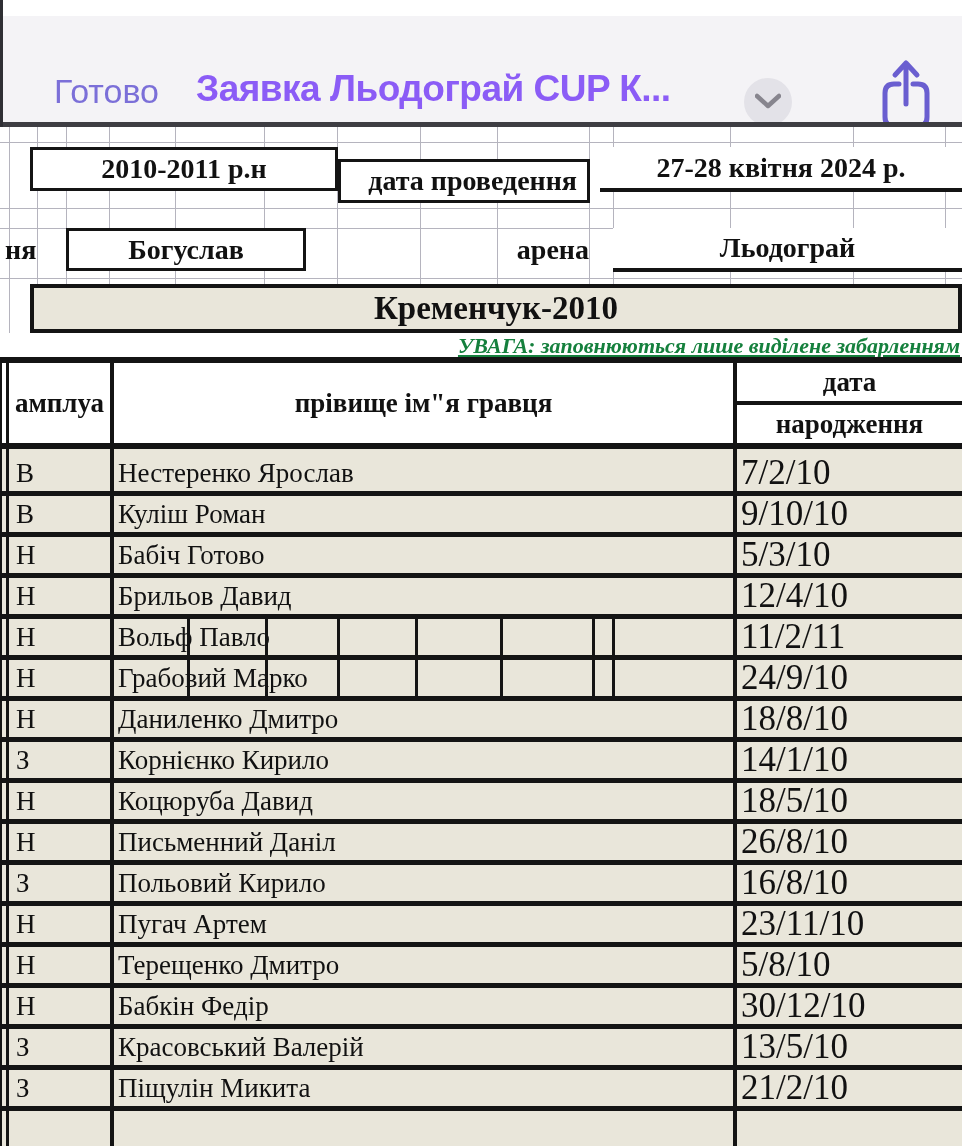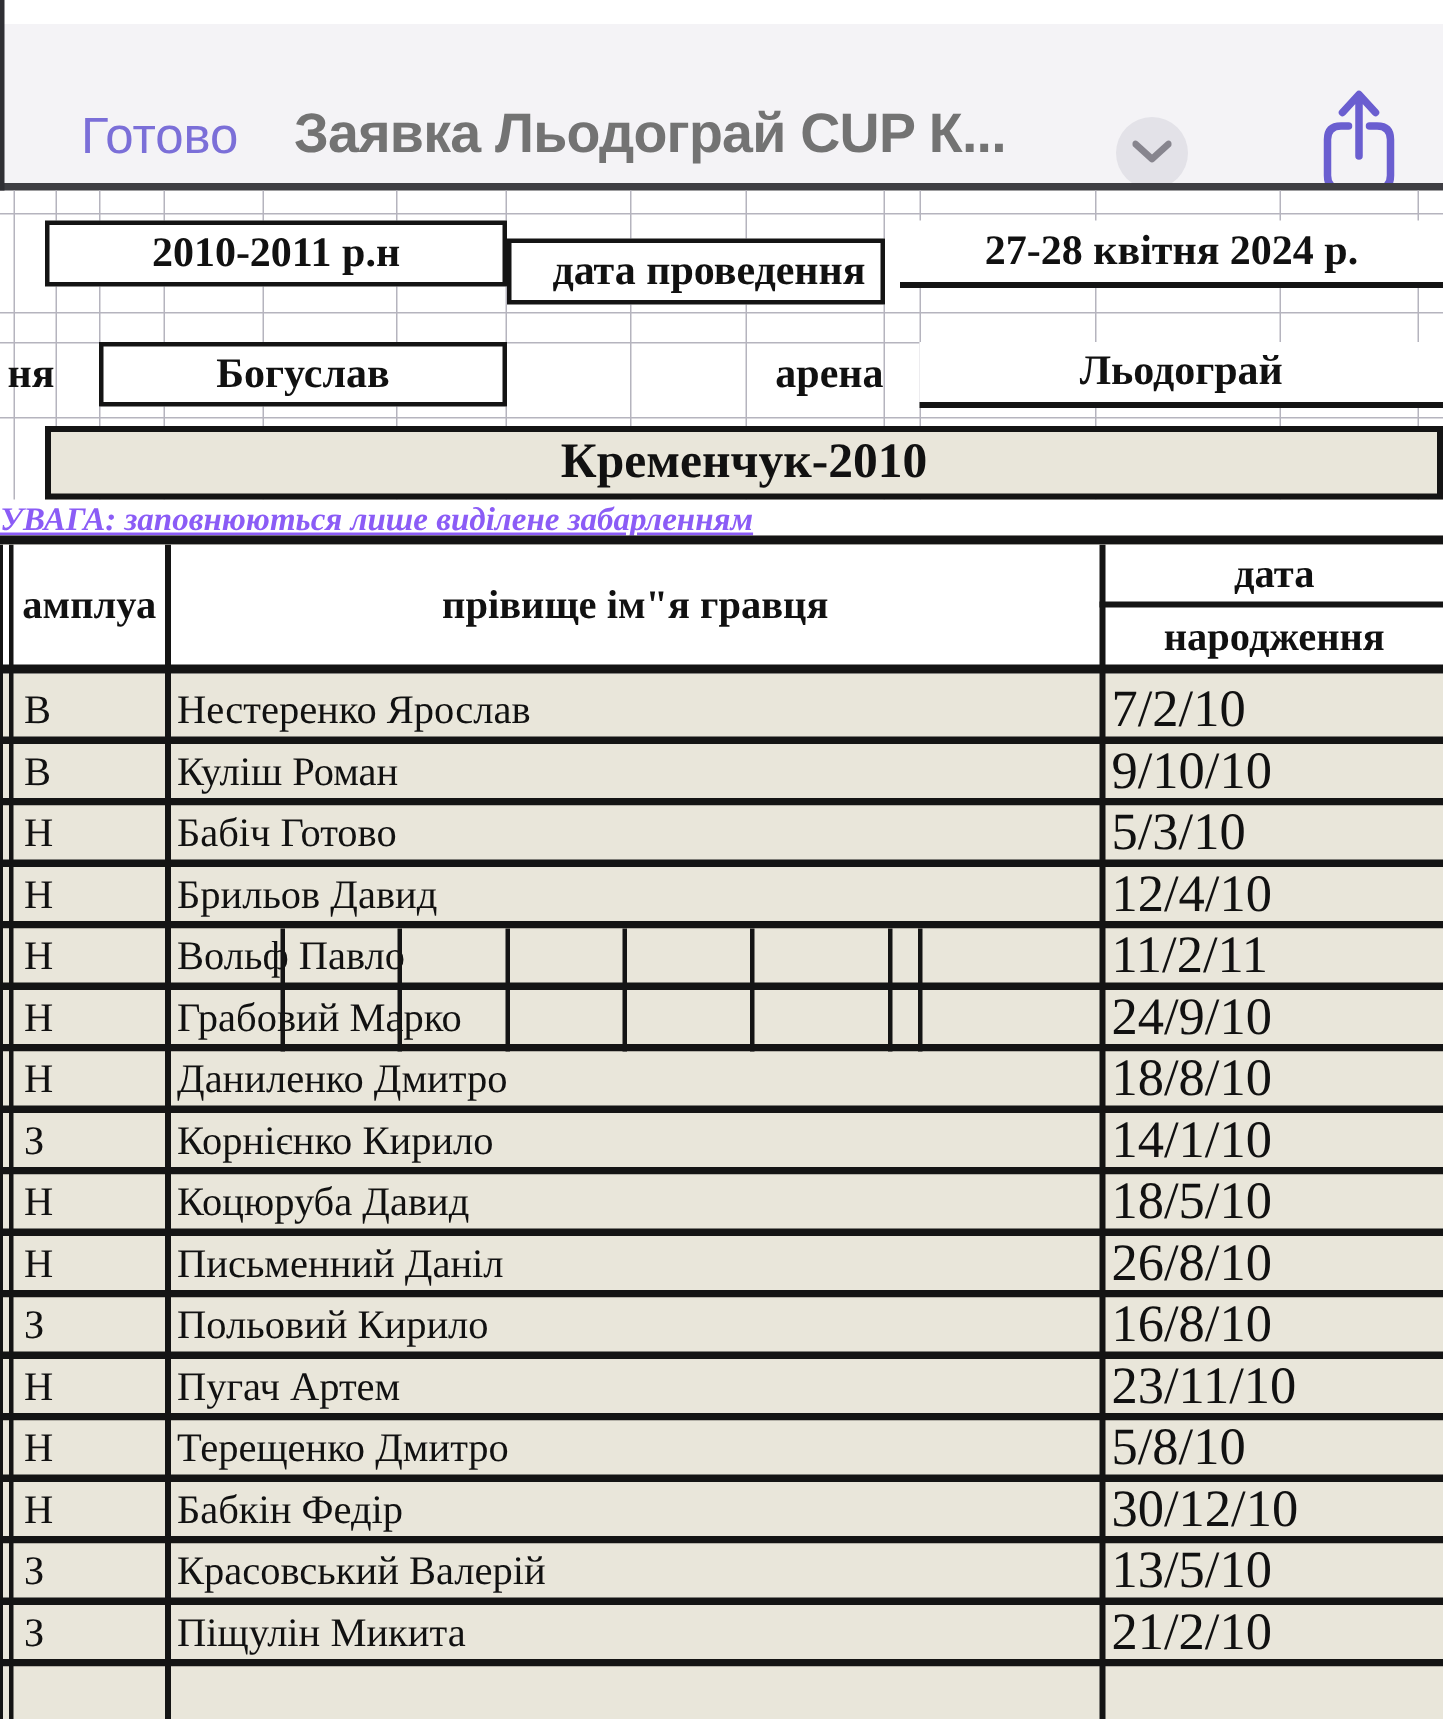--- a/index.html
+++ b/index.html
@@ -6,43 +6,43 @@
   html,body { background:#fff; }
   .screen { position:relative; width:962px; height:1146px; background:#fff; overflow:hidden;
             font-family:"Liberation Serif", serif; color:#111; }
 
   
   .navbar { position:absolute; left:0; top:16px; width:962px; height:122px; background:#f4f3f6; }
   .edge-strip { position:absolute; left:0; top:0; width:3px; height:127px; background:#2f2f34; z-index:9; }
   .done-btn { position:absolute; left:54px; top:56px; font-family:"Liberation Sans", sans-serif;
               font-size:34px; color:#7b6fd8; background:none; border:none; cursor:pointer; }
   .doc-title { position:absolute; left:196px; top:52px; font-family:"Liberation Sans", sans-serif;
-               font-size:37px; font-weight:bold; color:#737373; letter-spacing:-0.5px; white-space:nowrap; }
+               font-size:37px; font-weight:bold; color:#8b5cf6; letter-spacing:-0.5px; white-space:nowrap; }
   .chevron-btn { position:absolute; left:744px; top:62px; width:48px; height:48px; border-radius:50%;
                  background:#e3e2e8; border:none; cursor:pointer; display:flex; align-items:center; justify-content:center; }
   .share-btn { position:absolute; left:874px; top:42px; width:64px; height:72px; background:none; border:none; cursor:pointer; }
 
   
   .doc { position:absolute; left:0; top:122px; width:962px; height:1024px; background:#fff; }
   .dark-band { position:absolute; left:0; top:0; width:962px; height:5px; background:#3e3e43; }
   .gv { position:absolute; top:5px; height:206px; width:1px; background:#b5b4be; }
   .gh { position:absolute; left:0; width:962px; height:1px; background:#b5b4be; }
 
   .cell { position:absolute; background:#fff; border:3px solid #141414; font-weight:bold; font-size:28px;
           display:flex; align-items:center; justify-content:center; white-space:nowrap; }
   .cell.underline-only { border:none; border-bottom:4px solid #141414; }
   .cell.right { justify-content:flex-end; padding-right:10px;margin-top:12px; }
   .plain-label { position:absolute; font-weight:bold; font-size:28px; display:flex; align-items:center; white-space:nowrap; }
   .plain-label.right { justify-content:flex-end; }
 
   .team-cell { position:absolute; left:30px; top:162px; width:932px; height:49px; background:#e9e6da;
                border:4px solid #141414; display:flex; align-items:center; justify-content:center;
                font-weight:bold; font-size:33px; }
-  .notice { position:absolute; left:0; top:212px; width:960px; height:23px; text-align:left;
-            font-size:22px; font-weight:bold; font-style:italic; color:#8b5cf6;
+  .notice { position:absolute; left:0; top:212px; width:960px; height:23px; text-align:right;
+            font-size:22px; font-weight:bold; font-style:italic; color:#15803d;
             text-decoration:underline; line-height:23px; }
 
   
   .table { position:absolute; left:0; top:235px; width:962px; height:789px; background:#e9e6da;
            border-top:6px solid #141414; overflow:hidden; }
   .vline { position:absolute; top:0; height:789px; background:#141414; z-index:4; }
   .vl0 { left:0; width:2px; } .vl1 { left:6px; width:3px; } .vl2 { left:110px; width:4px; } .vl3 { left:733px; width:4px; }
 
   .thead { position:absolute; left:0; top:0; width:962px; height:86px; background:#fff;
            border-bottom:6px solid #141414; }
@@ -115,21 +115,21 @@
     <div class="gh" style="top:20px"></div>
     <div class="gh" style="top:86px"></div>
     <div class="gh" style="top:106px"></div>
     <div class="gh" style="top:156px"></div>
 
     <div class="cell" style="left:30px; top:25px; width:308px; height:44px;">2010-2011 р.н</div>
     <div class="cell right" style="left:338px; top:25px; width:252px; height:44px;">дата проведення</div>
     <div class="cell underline-only" style="left:600px; top:25px; width:362px; height:45px;">27-28 квітня 2024 р.</div>
 
     <div class="plain-label" style="left:5px; top:106px; width:50px; height:43px;">ня</div>
-    <div class="cell" style="left:66px; top:106px; width:272px; height:43px;">Богуслав</div>
+    <div class="cell" style="left:66px; top:106px; width:240px; height:43px;">Богуслав</div>
     <div class="plain-label right" style="left:338px; top:106px; width:251px; height:43px;">арена</div>
     <div class="cell underline-only" style="left:613px; top:106px; width:349px; height:44px;">Льодограй</div>
 
     <div class="team-cell">Кременчук-2010</div>
 
     <div class="notice">УВАГА: заповнюються лише виділене забарленням</div>
 
     <div class="table">
       <div class="thead">
         <div class="th th-pos">амплуа</div>

